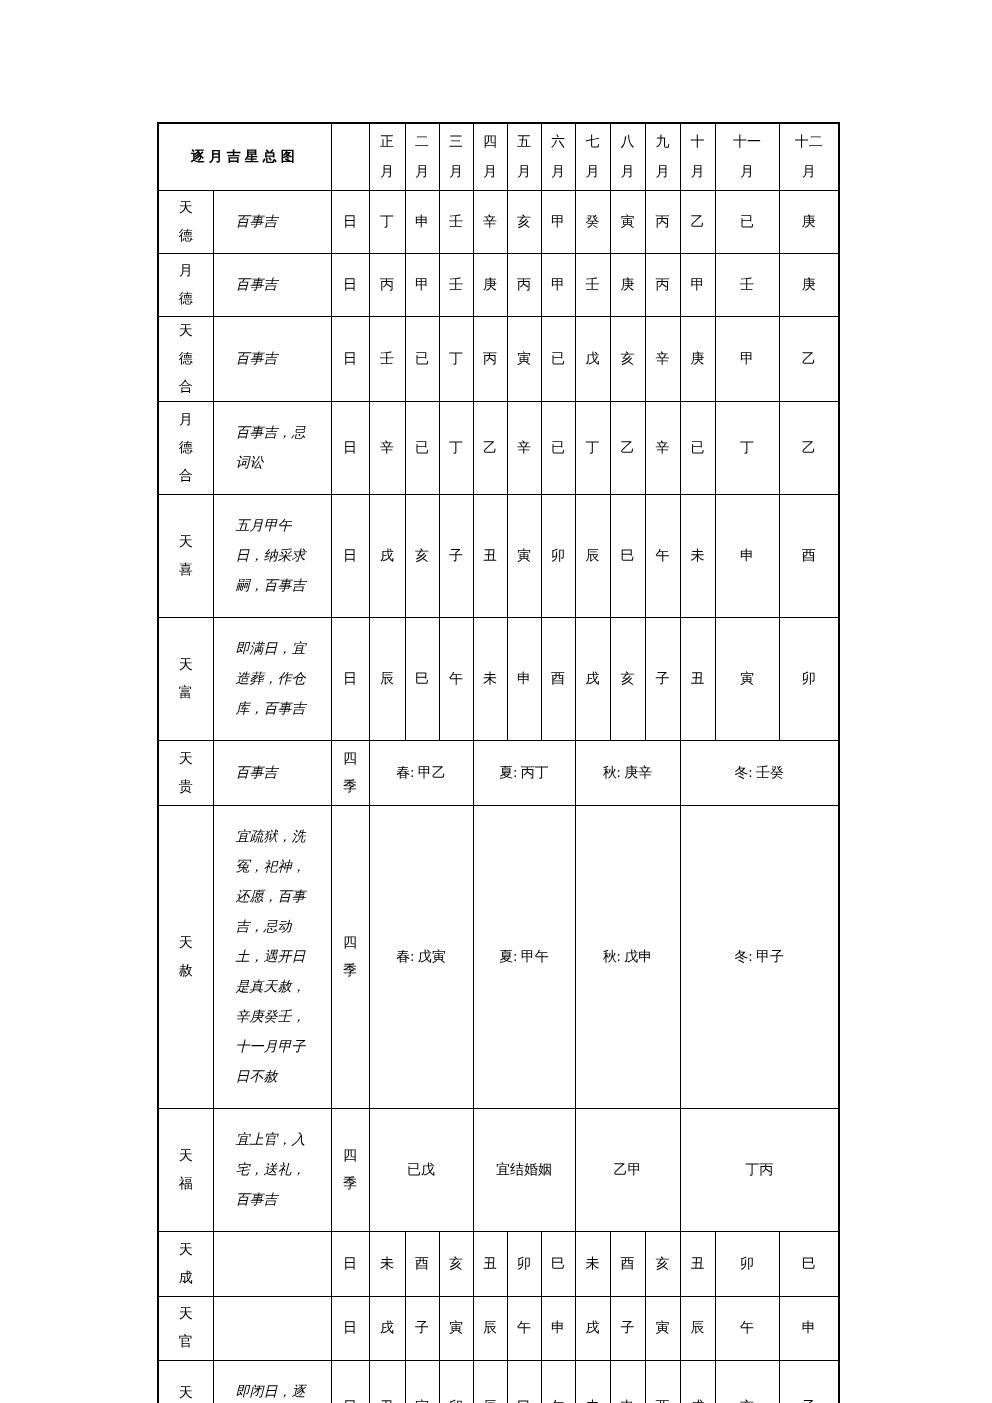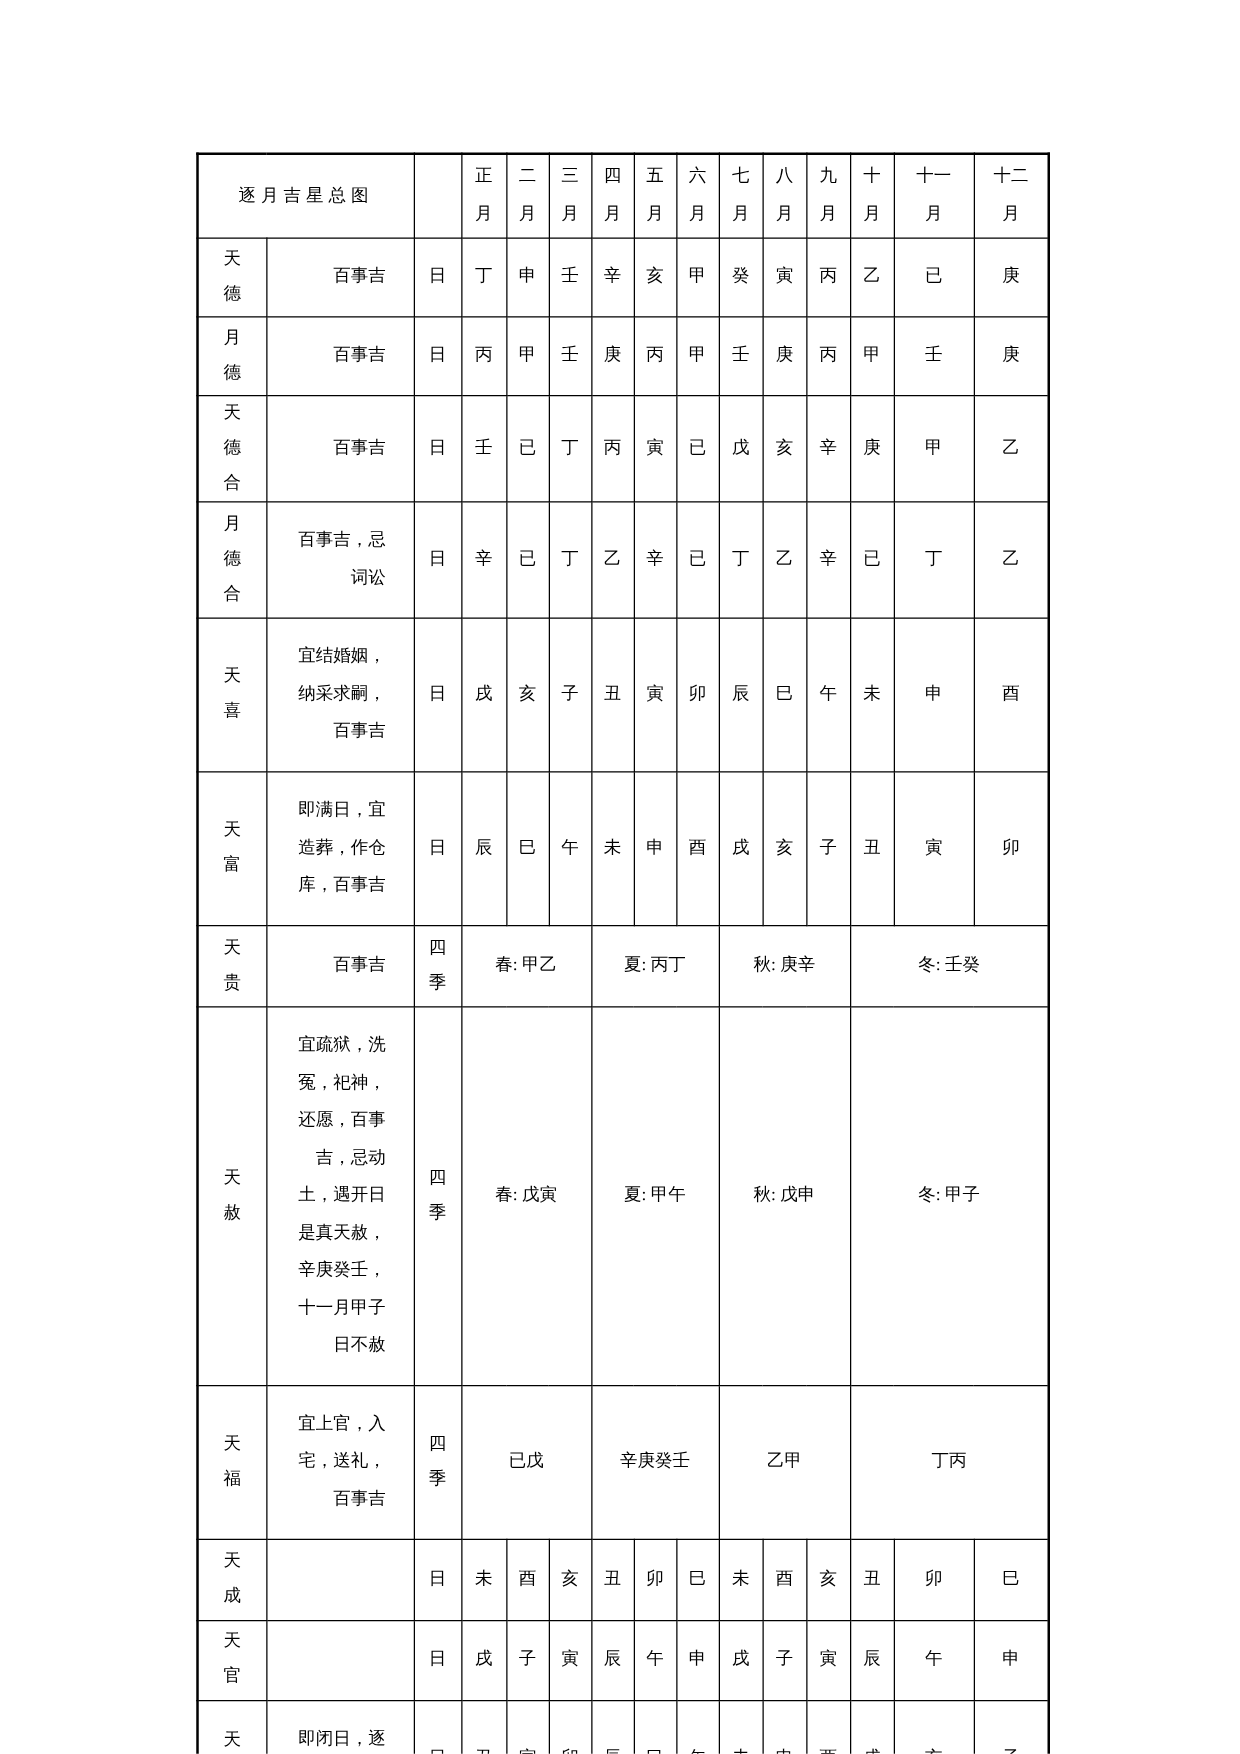--- a/index.html
+++ b/index.html
@@ -28,35 +28,36 @@
   table.star-table td {
     border: 1px solid #000;
     text-align: center;
     vertical-align: middle;
     font-size: 14px;
     padding: 0;
     overflow: hidden;
   }
   td.title-cell {
     font-size: 20px;
-    font-weight: normal;
+    font-weight: bold;
     letter-spacing: 4px;
     text-align: left;
     padding-left: 10px;
   }
   td.stacked, td.month-cell {
     white-space: pre-line;
   }
   td.stacked { line-height: 28px; }
   td.month-cell { line-height: 30px; }
   td.desc-cell .desc {
     width: 73px;
     margin: 16px auto;
     line-height: 30px;
-    text-align: right;
+    text-align: left;
+    font-style: italic;
   }
   td.value-cell, td.season-cell { line-height: 18px; }
 </style>
 </head>
 <body>
 
 <div class="page">
   <table class="star-table">
     <colgroup id="cols">
         <col style="width: 55px;">
@@ -186,21 +187,21 @@
           <td class="value-cell">乙</td>
           <td class="value-cell">辛</td>
           <td class="value-cell">已</td>
           <td class="value-cell">丁</td>
           <td class="value-cell">乙</td>
         </tr>
         <tr style="height: 90px;">
           <td class="stacked">天
 喜</td>
           <td class="desc-cell">
-            <div class="desc">宜结婚姻，纳采求嗣，百事吉</div>
+            <div class="desc">五月甲午日，纳采求嗣，百事吉</div>
           </td>
           <td class="stacked">日</td>
           <td class="value-cell">戌</td>
           <td class="value-cell">亥</td>
           <td class="value-cell">子</td>
           <td class="value-cell">丑</td>
           <td class="value-cell">寅</td>
           <td class="value-cell">卯</td>
           <td class="value-cell">辰</td>
           <td class="value-cell">巳</td>
@@ -257,21 +258,21 @@
         </tr>
         <tr style="height: 85px;">
           <td class="stacked">天
 福</td>
           <td class="desc-cell">
             <div class="desc">宜上官，入宅，送礼，百事吉</div>
           </td>
           <td class="stacked">四
 季</td>
           <td class="season-cell" colspan="3">已戊</td>
-          <td class="season-cell" colspan="3">辛庚癸壬</td>
+          <td class="season-cell" colspan="3">宜结婚姻</td>
           <td class="season-cell" colspan="3">乙甲</td>
           <td class="season-cell" colspan="3">丁丙</td>
         </tr>
         <tr style="height: 65px;">
           <td class="stacked">天
 成</td>
           <td class="desc-cell">
             <div class="desc"></div>
           </td>
           <td class="stacked">日</td>

